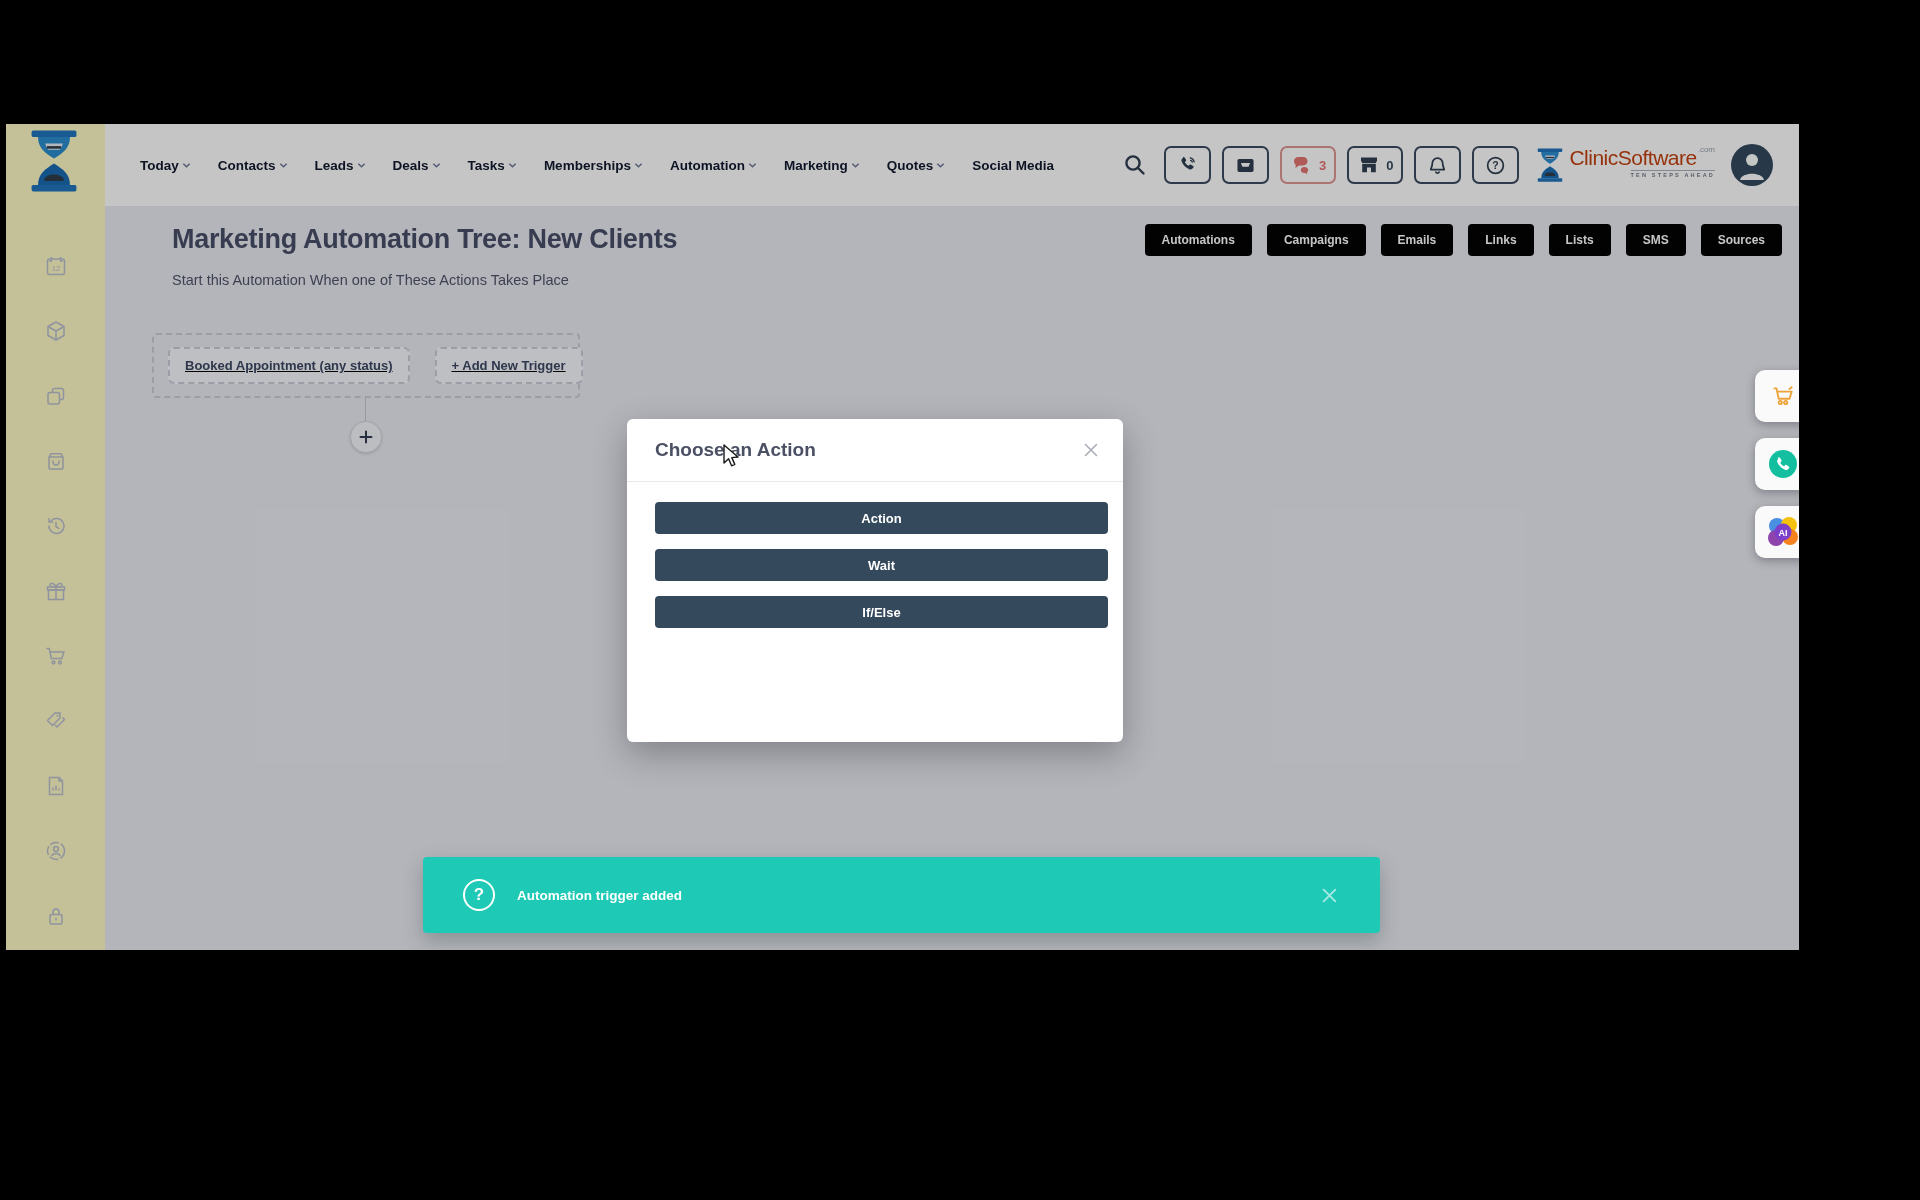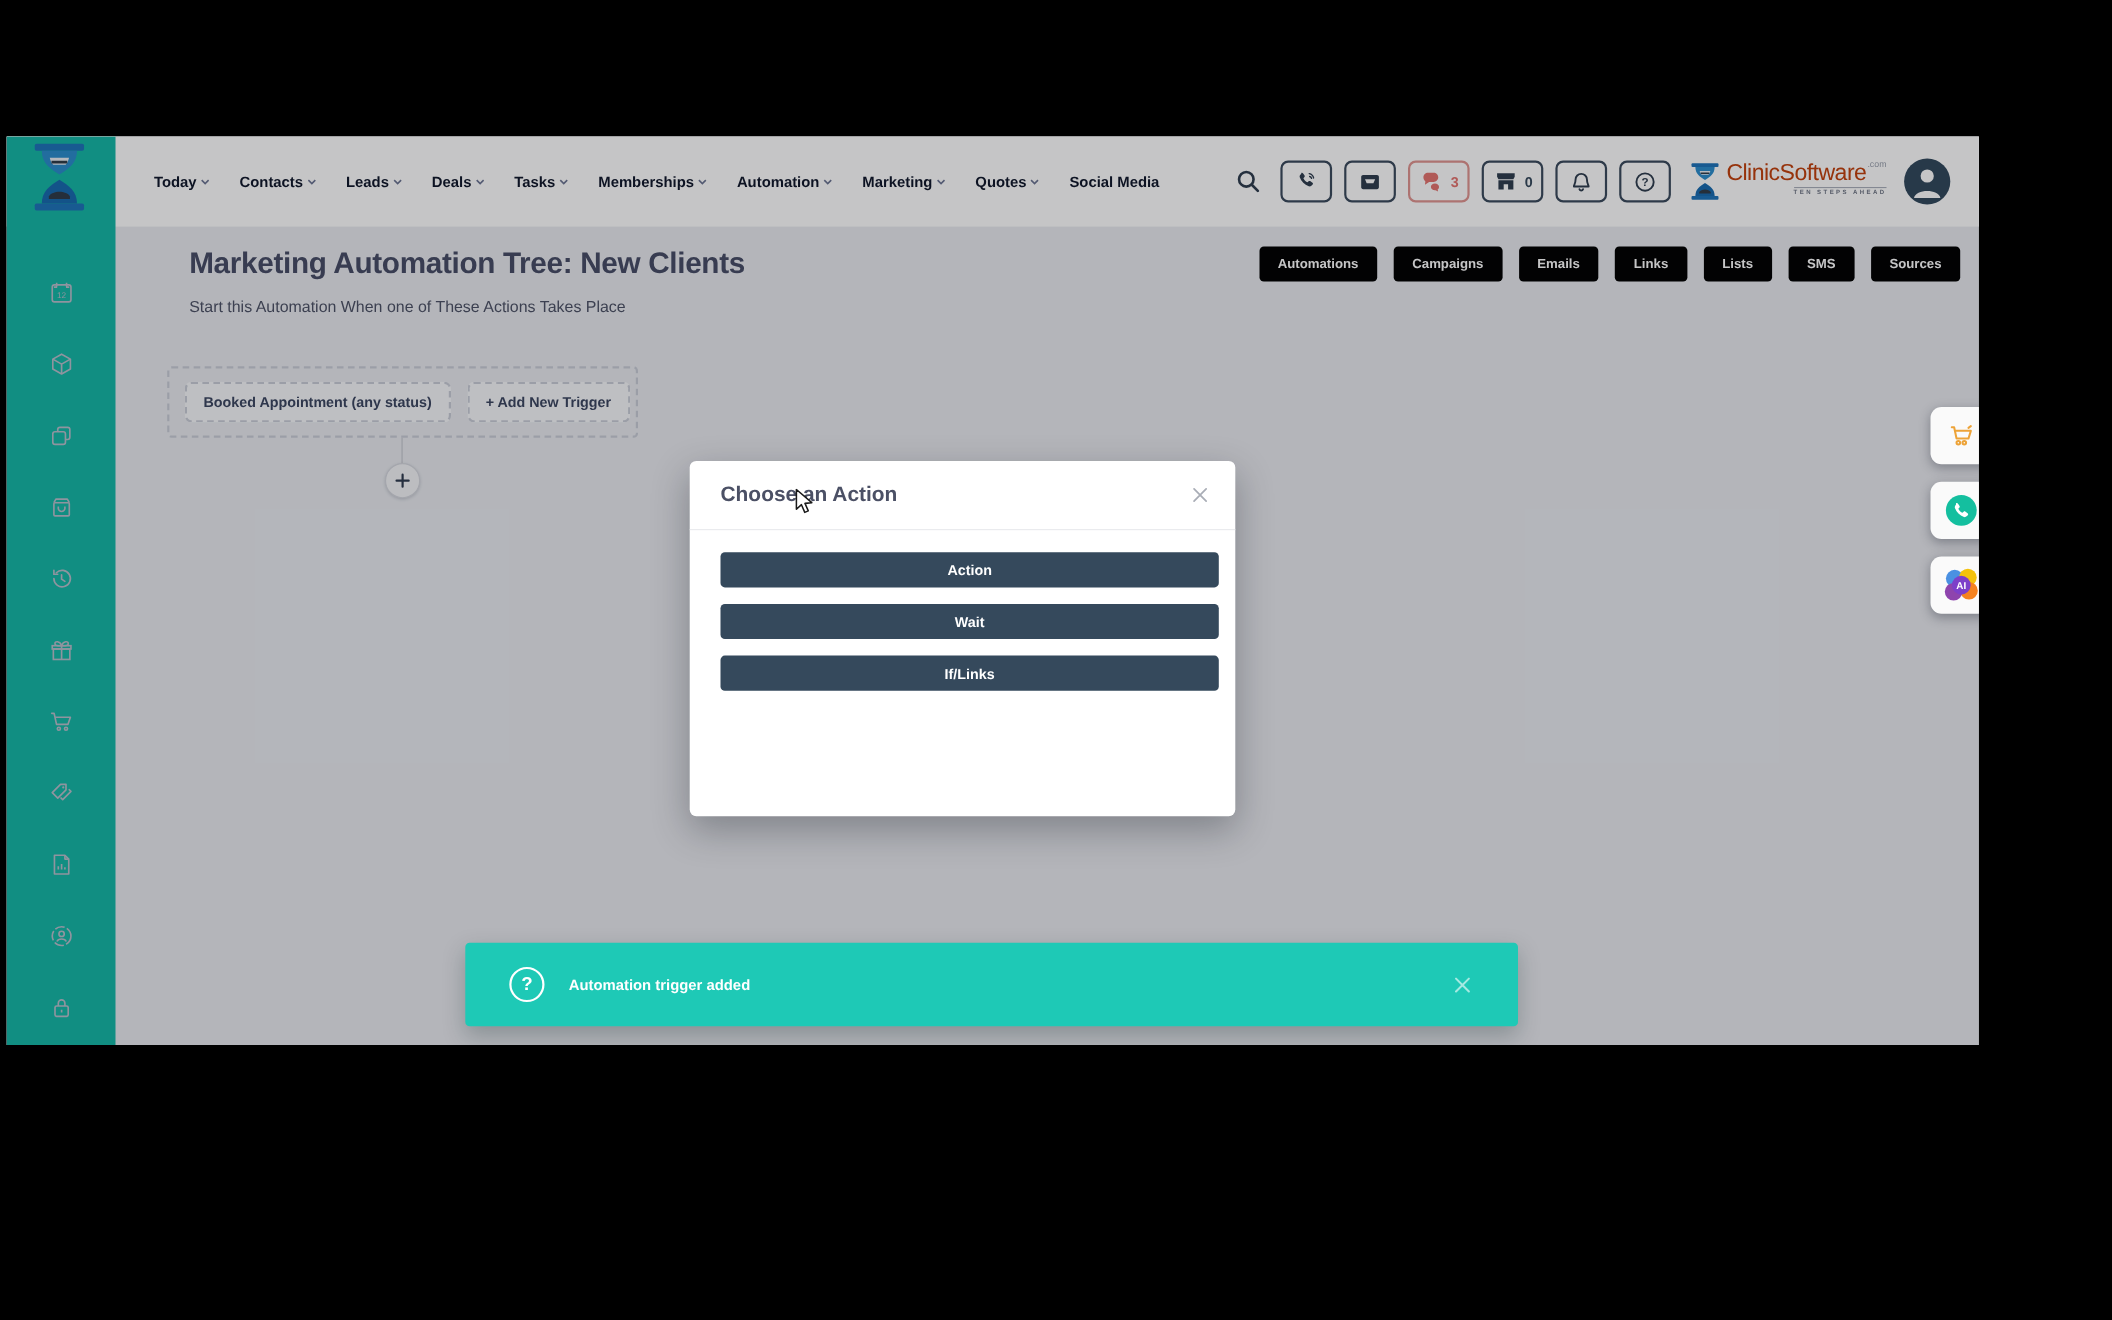--- a/index.html
+++ b/index.html
@@ -47,21 +47,21 @@
   .logo-tld { font-size:8px; color:#9aa0ad; margin-left:1px; margin-top:-2px; }
   .logo-tag {
     align-self:flex-end; font-size:5.5px; letter-spacing:2.2px; color:#707786;
     border-top:1px solid #aab0bc; padding-top:1px; margin-top:1px; font-weight:bold;
   }
   .avatar {
     width:42px; height:42px; border-radius:50%; background:#31485c; overflow:hidden;
     display:flex; align-items:center; justify-content:center; margin-left:6px; cursor:pointer;
   }
   
-  .sidebar { position:absolute; left:0; top:0; width:99px; height:100%; background:#14b8a6; }
+  .sidebar { position:absolute; left:0; top:0; width:99px; height:100%; background:#fef9c3; }
   .side-logo { position:absolute; left:20px; top:5px; width:56px; height:64px; }
   .side-icons {
     position:absolute; left:0; top:130px; width:99px;
     display:flex; flex-direction:column; align-items:center; gap:41px;
   }
   .side-icons svg { width:24px; height:24px; cursor:pointer; }
   
   .page-title {
     position:absolute; left:166px; top:100px;
     font-size:27px; font-weight:bold; color:#474d66; letter-spacing:-0.3px;
@@ -72,21 +72,21 @@
   }
   .pills { position:absolute; right:17px; top:100px; display:flex; gap:15px; }
   .pill {
     background:#000000; color:#fff; border:none; border-radius:4px;
     font-size:12px; font-weight:bold; padding:0 17px; height:32px;
     font-family:"Liberation Sans", sans-serif; cursor:pointer; white-space:nowrap;
   }
   .trigger-box {
     position:absolute; left:146px; top:209px; width:428px; height:65px;
     border:2px dashed #c9cdd7; border-radius:4px;
-    display:flex; align-items:center; padding:0 14px; gap:15px;
+    display:flex; align-items:center; padding:0 14px; gap:25px;text-decoration:underline;
   }
   .trigger-chip {
     background:#f6f7fa; border:2px dashed #c9cdd7; border-radius:6px;
     font-size:13px; font-weight:bold; color:#3b4660; padding:9px 15px;
     cursor:pointer; white-space:nowrap;
   }
   .connector { position:absolute; left:359px; top:274px; width:1px; height:24px; background:#c3c6cd; }
   .plus-btn {
     position:absolute; left:344px; top:297px; width:32px; height:32px; border-radius:50%;
     background:#f4f5f8; border:1px solid #d4d7de;
@@ -365,21 +365,21 @@
   <div class="modal">
     <div class="modal-header">
       <span class="modal-title">Choose an Action</span>
       <svg class="modal-close" viewBox="0 0 16 16" stroke="#a9adb6" stroke-width="1.6" stroke-linecap="round">
           <path d="M2.5 2.5 L13.5 13.5 M13.5 2.5 L2.5 13.5"></path>
         </svg>
     </div>
     <div class="modal-body">
       <button class="modal-action">Action</button>
       <button class="modal-action">Wait</button>
-      <button class="modal-action">If/Links</button>
+      <button class="modal-action">If/Else</button>
     </div>
   </div>
 
   <div class="toast">
     <span class="toast-qicon">?</span>
     <span class="toast-msg">Automation trigger added</span>
     <svg class="toast-close" viewBox="0 0 16 16" stroke="#ffffff" stroke-width="1.8" stroke-linecap="round">
         <path d="M2.5 2.5 L13.5 13.5 M13.5 2.5 L2.5 13.5"></path>
       </svg>
   </div>

